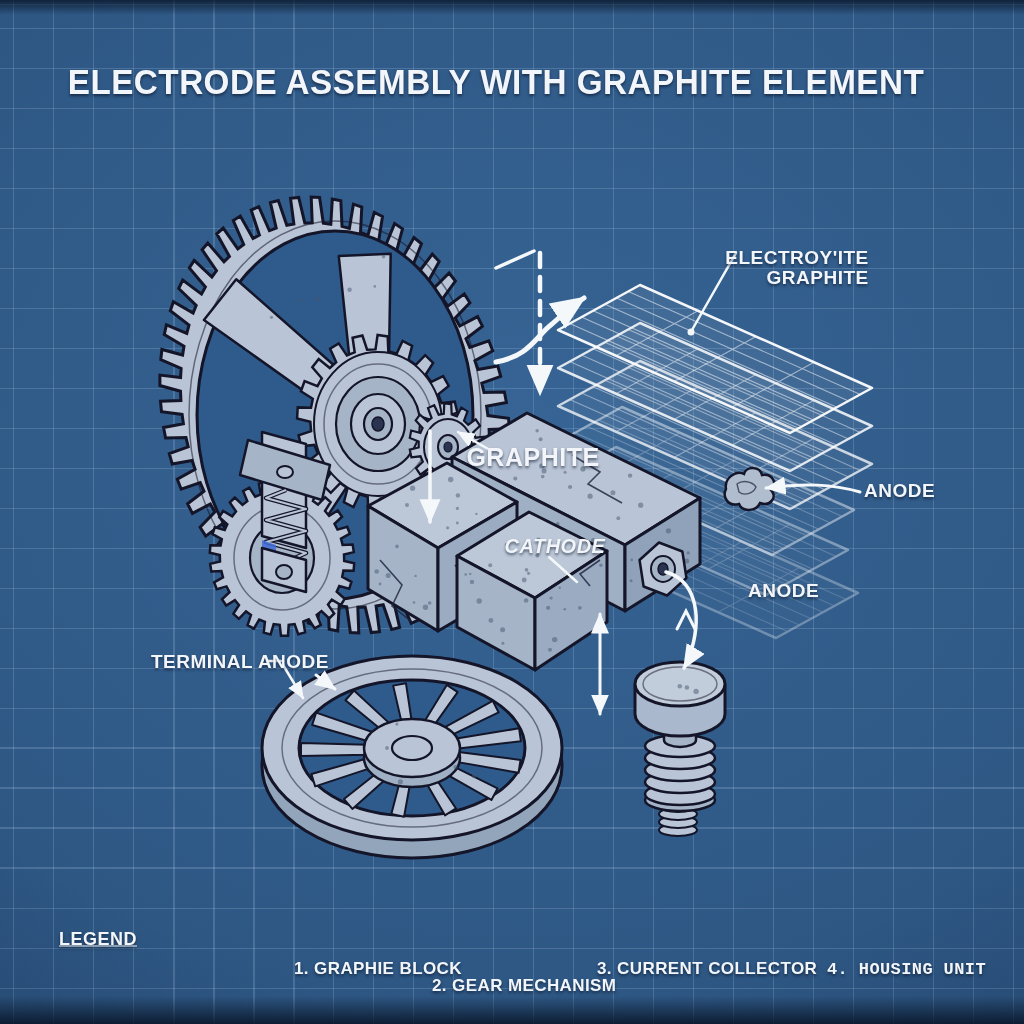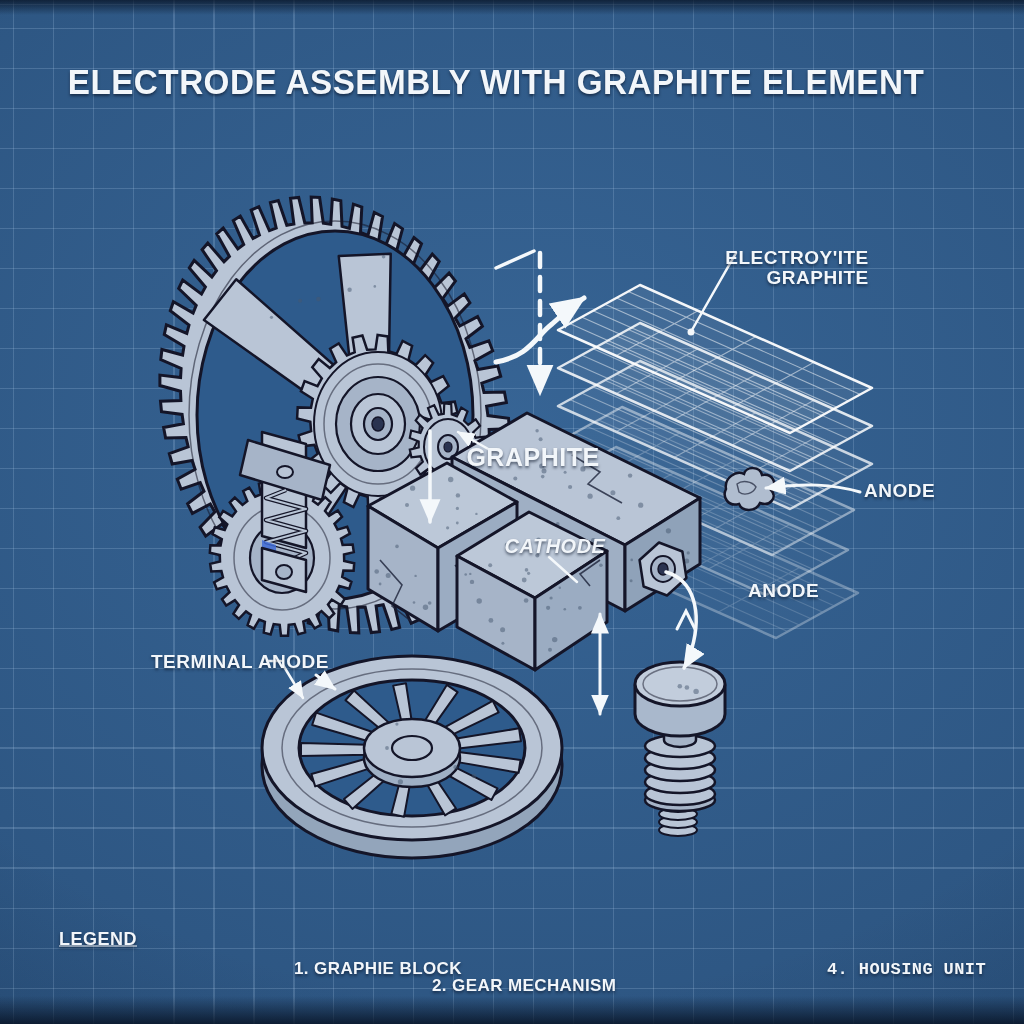--- a/index.html
+++ b/index.html
@@ -322,14 +322,15 @@
   </div>
   <div id="lbl-graphite" class="lbl">GRAPHITE</div>
   <div id="lbl-cathode" class="lbl">CATHODE</div>
   <div id="lbl-anode-u" class="lbl lbl-m">ANODE</div>
   <div id="lbl-anode-l" class="lbl lbl-m">ANODE</div>
   <div id="lbl-terminal" class="lbl lbl-m">TERMINAL ANODE</div>
 
   <div id="lg-h" class="lbl">LEGEND</div>
   <div id="lg-1" class="lbl legend-lbl">1. GRAPHIE BLOCK</div>
   <div id="lg-2" class="lbl legend-lbl">2. GEAR MECHANISM</div>
+  <div id="lg-3" class="lbl legend-lbl">3. CURRENT COLLECTOR</div>
   <div id="lg-4" class="lbl legend-lbl">4. HOUSING UNIT</div>
 </div>
 
 </body></html>

